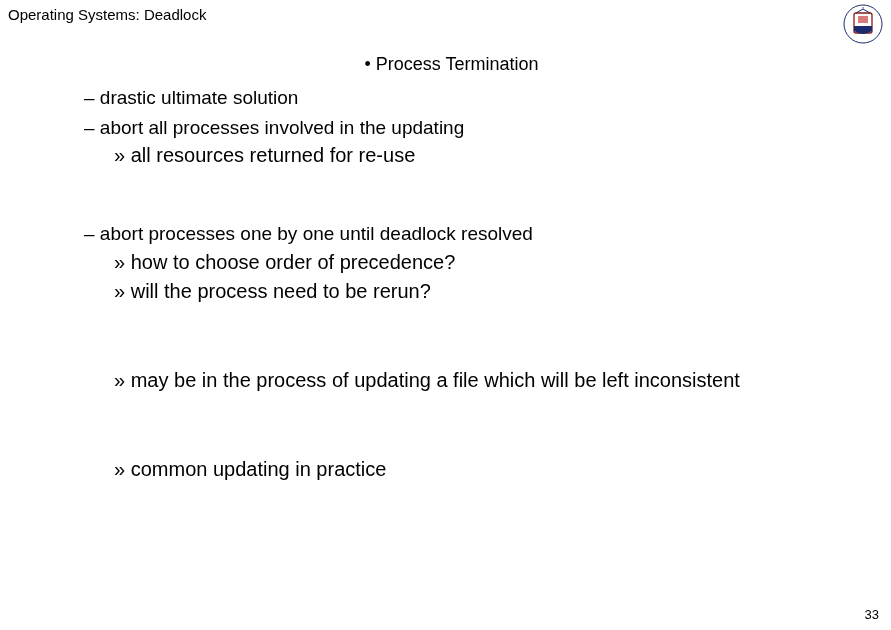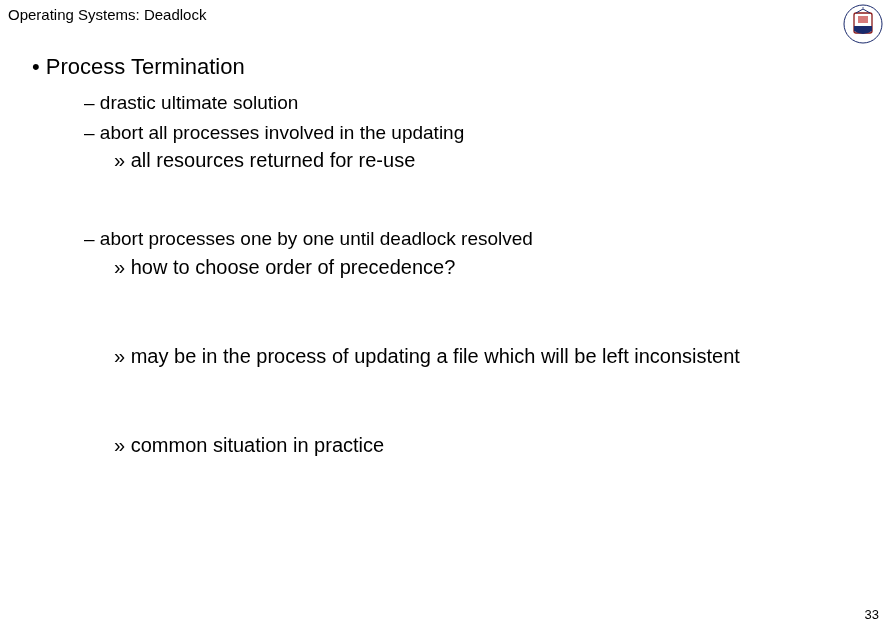--- a/index.html
+++ b/index.html
@@ -1,20 +1,20 @@
 <!DOCTYPE html>
 <html><head>
 <meta charset="utf-8">
 <style>
   * { margin: 0; padding: 0; box-sizing: border-box; }
   html, body { width: 891px; height: 630px; background: #fff; font-family: Arial, Helvetica, sans-serif; color: #000; position: relative; }
   .header { position: absolute; top: 6px; left: 8px; font-size: 15px; }
   .logo { position: absolute; top: 4px; right: 8px; width: 40px; height: 40px; }
   .content { position: absolute; top: 54px; left: 32px; right: 20px; }
-  .bullet-1 { font-size: 22px; margin-bottom: 10px; }
+  .bullet-1 { font-size: 18px; margin-bottom: 10px; text-align: center; }
   .bullet-2 { font-size: 19px; margin-left: 52px; margin-top: 4px; margin-bottom: 2px; line-height: 1.35; }
   .bullet-3 { font-size: 20px; margin-left: 82px; margin-top: 2px; margin-bottom: 2px; line-height: 1.35; }
   .gap { height: 46px; }
   .gap-lg { height: 58px; }
   .pagenum { position: absolute; bottom: 8px; right: 12px; font-size: 13px; }
 </style>
 </head>
 <body>
 
 <div class="header">Operating Systems: Deadlock</div>
@@ -55,29 +55,33 @@
   <div class="gap"></div>
 
   <div class="bullet-2">
     <span>–</span>
     <span>abort processes one by one until deadlock resolved</span>
   </div>
   <div class="bullet-3">
     <span>»</span>
     <span>how to choose order of precedence?</span>
   </div>
+  <div class="bullet-3">
+    <span>»</span>
+    <span>will the process need to be rerun?</span>
+  </div>
 
   <div class="gap-lg"></div>
 
   <div class="bullet-3">
     <span>»</span>
     <span>may be in the process of updating a file which will be left inconsistent</span>
   </div>
 
   <div class="gap-lg"></div>
 
   <div class="bullet-3">
     <span>»</span>
-    <span>common situation in practice</span>
+    <span>common updating in practice</span>
   </div>
 </div>
 
 <div class="pagenum">33</div>
 
 </body></html>

